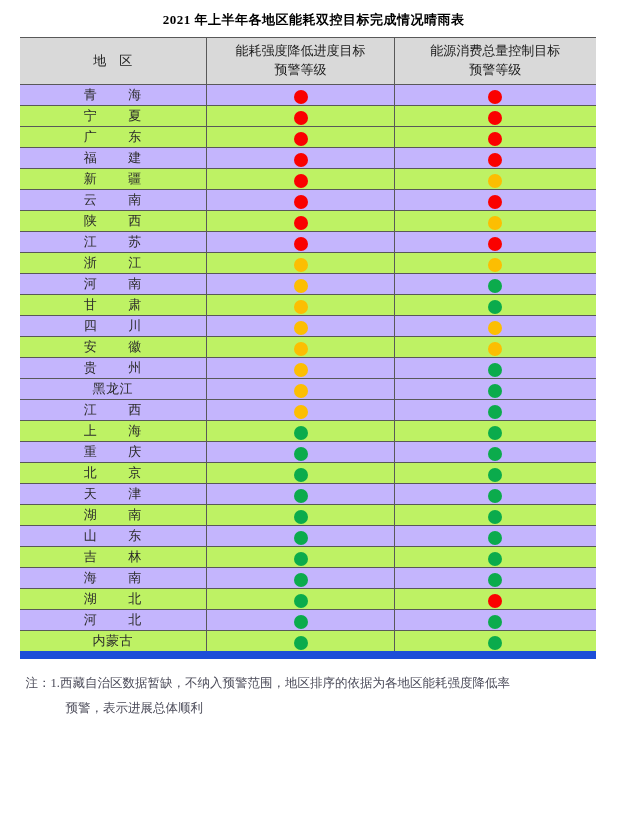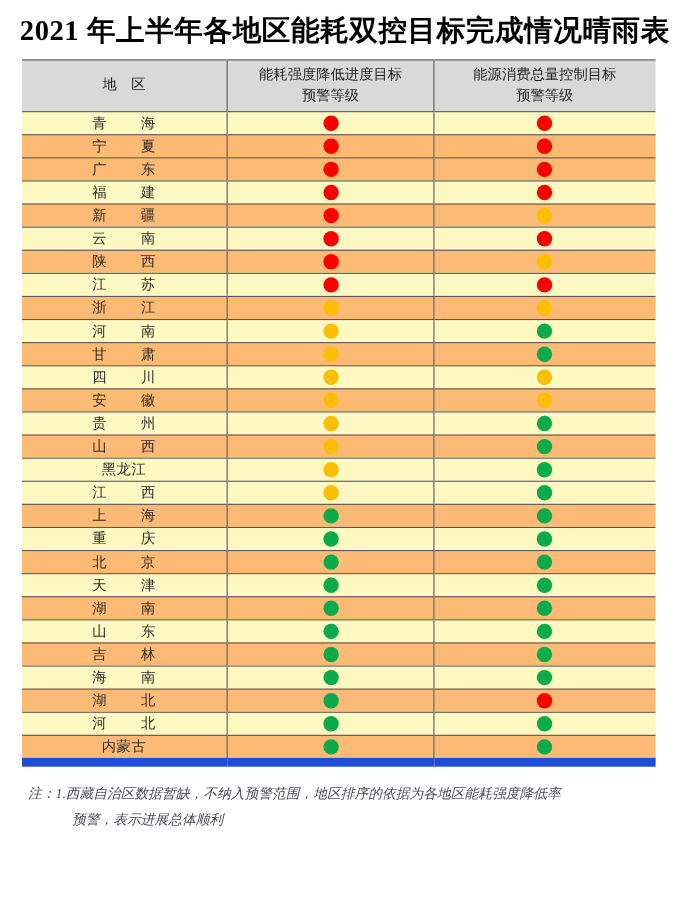--- a/index.html
+++ b/index.html
@@ -18,21 +18,21 @@
   .page {
     position: relative;
     width: 627px;
     height: 829px;
     box-sizing: border-box;
   }
   .page-title {
     text-align: center;
     font-family: "Liberation Serif", "DejaVu Serif", serif;
     font-weight: bold;
-    font-size: 26px;
+    font-size: 13px;
     letter-spacing: 0.5px;
     color: #000000;
     padding: 12px 0 9px 0;
     margin: 0;
     line-height: 1.25;
     white-space: nowrap;
   }
   .table-wrap {
     margin: 0 auto;
     width: 588px;
@@ -65,22 +65,22 @@
     height: 46px;
     vertical-align: middle;
     text-align: center;
     color: #1a1a1a;
     border-top: 2px solid #262626;
     border-bottom: 1px solid #595959;
   }
   thead th .hdr-2line { display: block; padding: 0 6px; }
 
   tbody tr { height: 21px; }
-  tbody tr.odd  td { background: #fef9c3; text-decoration: underline; }
-  tbody tr.even td { background: #fdba74; }
+  tbody tr.odd  td { background: #c4b5fd; text-decoration: underline; }
+  tbody tr.even td { background: #bef264; }
   tbody tr:last-child td { border-bottom: 8px solid #1d4ed8; margin-top: 44px; }
 
   td.region-cell {
     text-align: center;
     font-size: 13px;
     line-height: 20px;
     vertical-align: middle;
     color: #2b2b2b;
     letter-spacing: 0.5px;
   }
@@ -110,21 +110,21 @@
   .dot.orange { background: #fcbe02; }
   .dot.green  { background: #0bab4c; }
 
   .notes {
     width: 576px;
     margin: 12px auto 0 auto;
     font-size: 12.5px;
     line-height: 1.95;
     color: #4a4a58;
   }
-  .note-line { display: block; white-space: nowrap; font-style: italic; }
+  .note-line { display: block; white-space: nowrap; }
   .note-line.indent1 { padding-left: 26px; }
   .note-line.indent2 { padding-left: 40px; }
 </style>
 </head>
 <body>
 
 <div class="page">
 
   <h1 class="page-title">2021 年上半年各地区能耗双控目标完成情况晴雨表</h1>
 
@@ -214,25 +214,20 @@
           <tr class="even">
             <td class="region-cell"><span class="region-name">安徽</span></td>
             <td class="dot-cell divider"><span class="dot orange"></span></td>
             <td class="dot-cell divider"><span class="dot orange"></span></td>
           </tr>
           <tr class="odd">
             <td class="region-cell"><span class="region-name">贵州</span></td>
             <td class="dot-cell divider"><span class="dot orange"></span></td>
             <td class="dot-cell divider"><span class="dot green"></span></td>
           </tr>
-          <tr class="even">
-            <td class="region-cell"><span class="region-name">山西</span></td>
-            <td class="dot-cell divider"><span class="dot orange"></span></td>
-            <td class="dot-cell divider"><span class="dot green"></span></td>
-          </tr>
           <tr class="odd">
             <td class="region-cell"><span class="region-name nospread">黑龙江</span></td>
             <td class="dot-cell divider"><span class="dot orange"></span></td>
             <td class="dot-cell divider"><span class="dot green"></span></td>
           </tr>
           <tr class="odd">
             <td class="region-cell"><span class="region-name">江西</span></td>
             <td class="dot-cell divider"><span class="dot orange"></span></td>
             <td class="dot-cell divider"><span class="dot green"></span></td>
           </tr>

